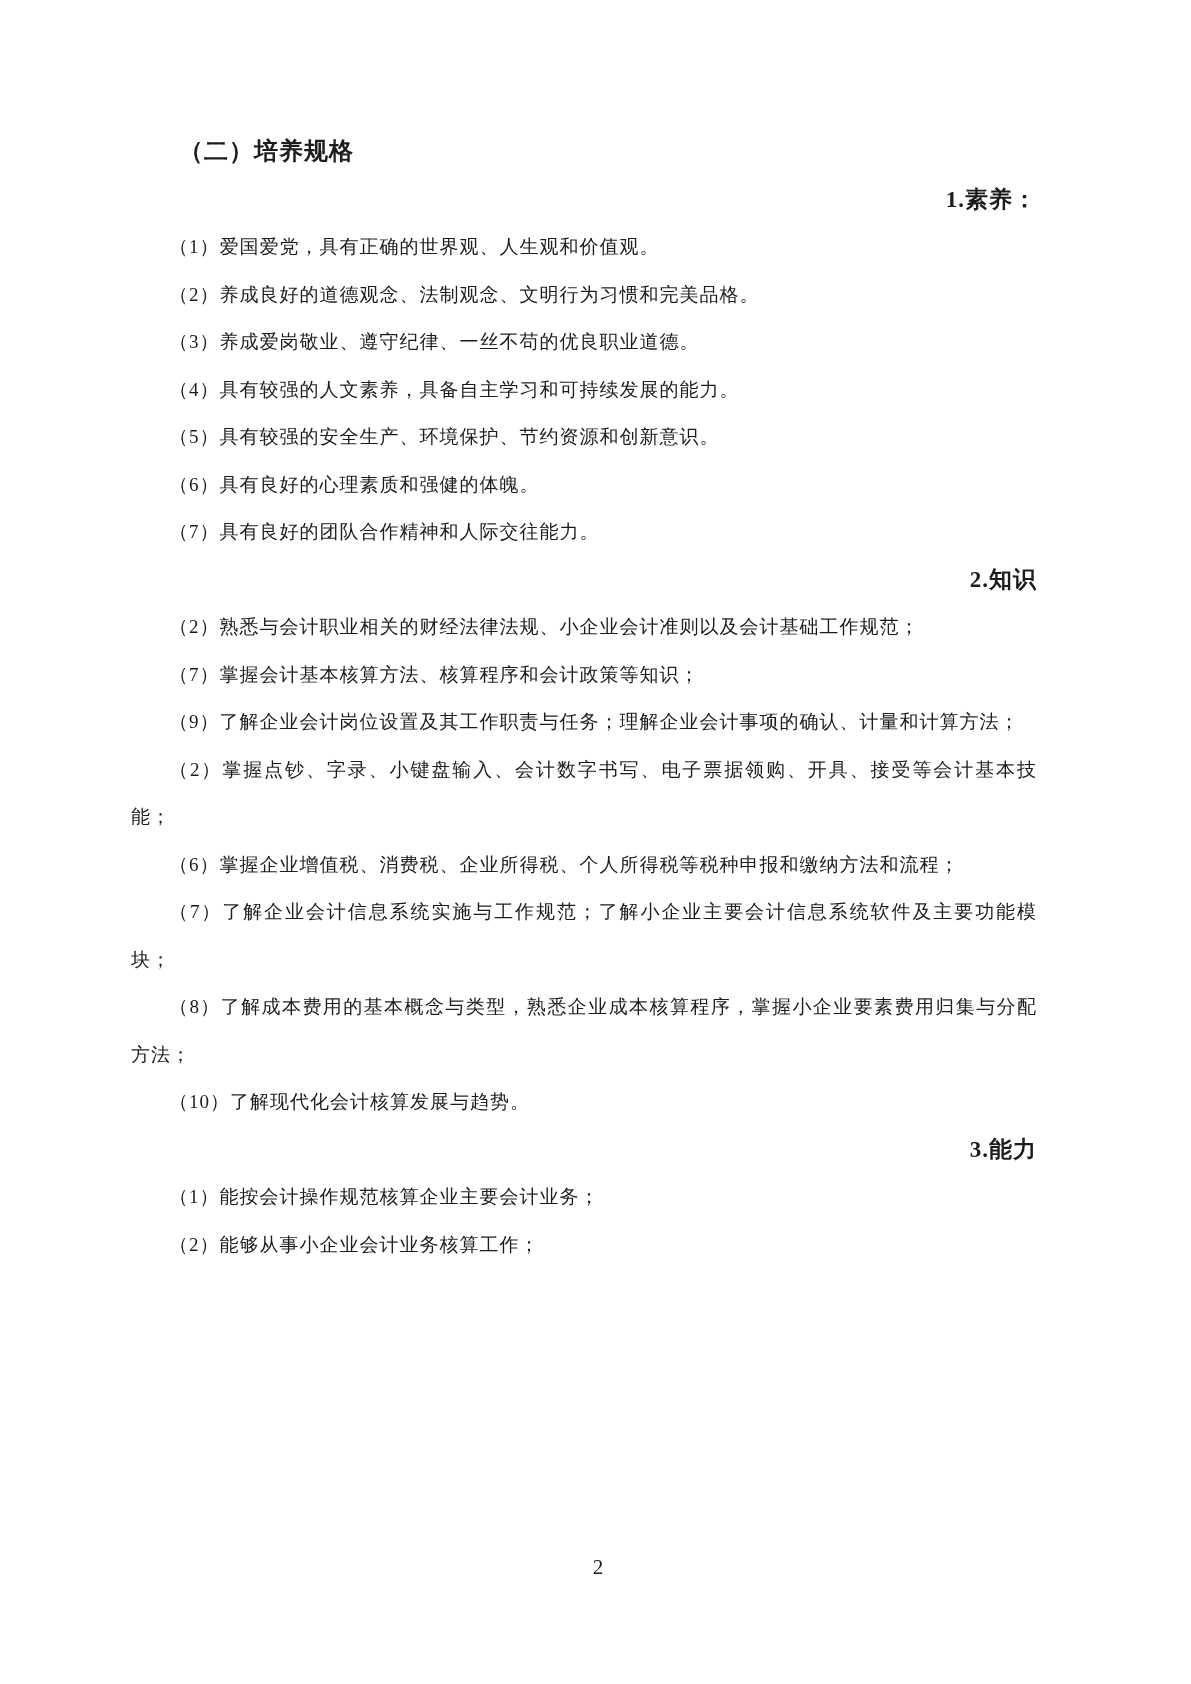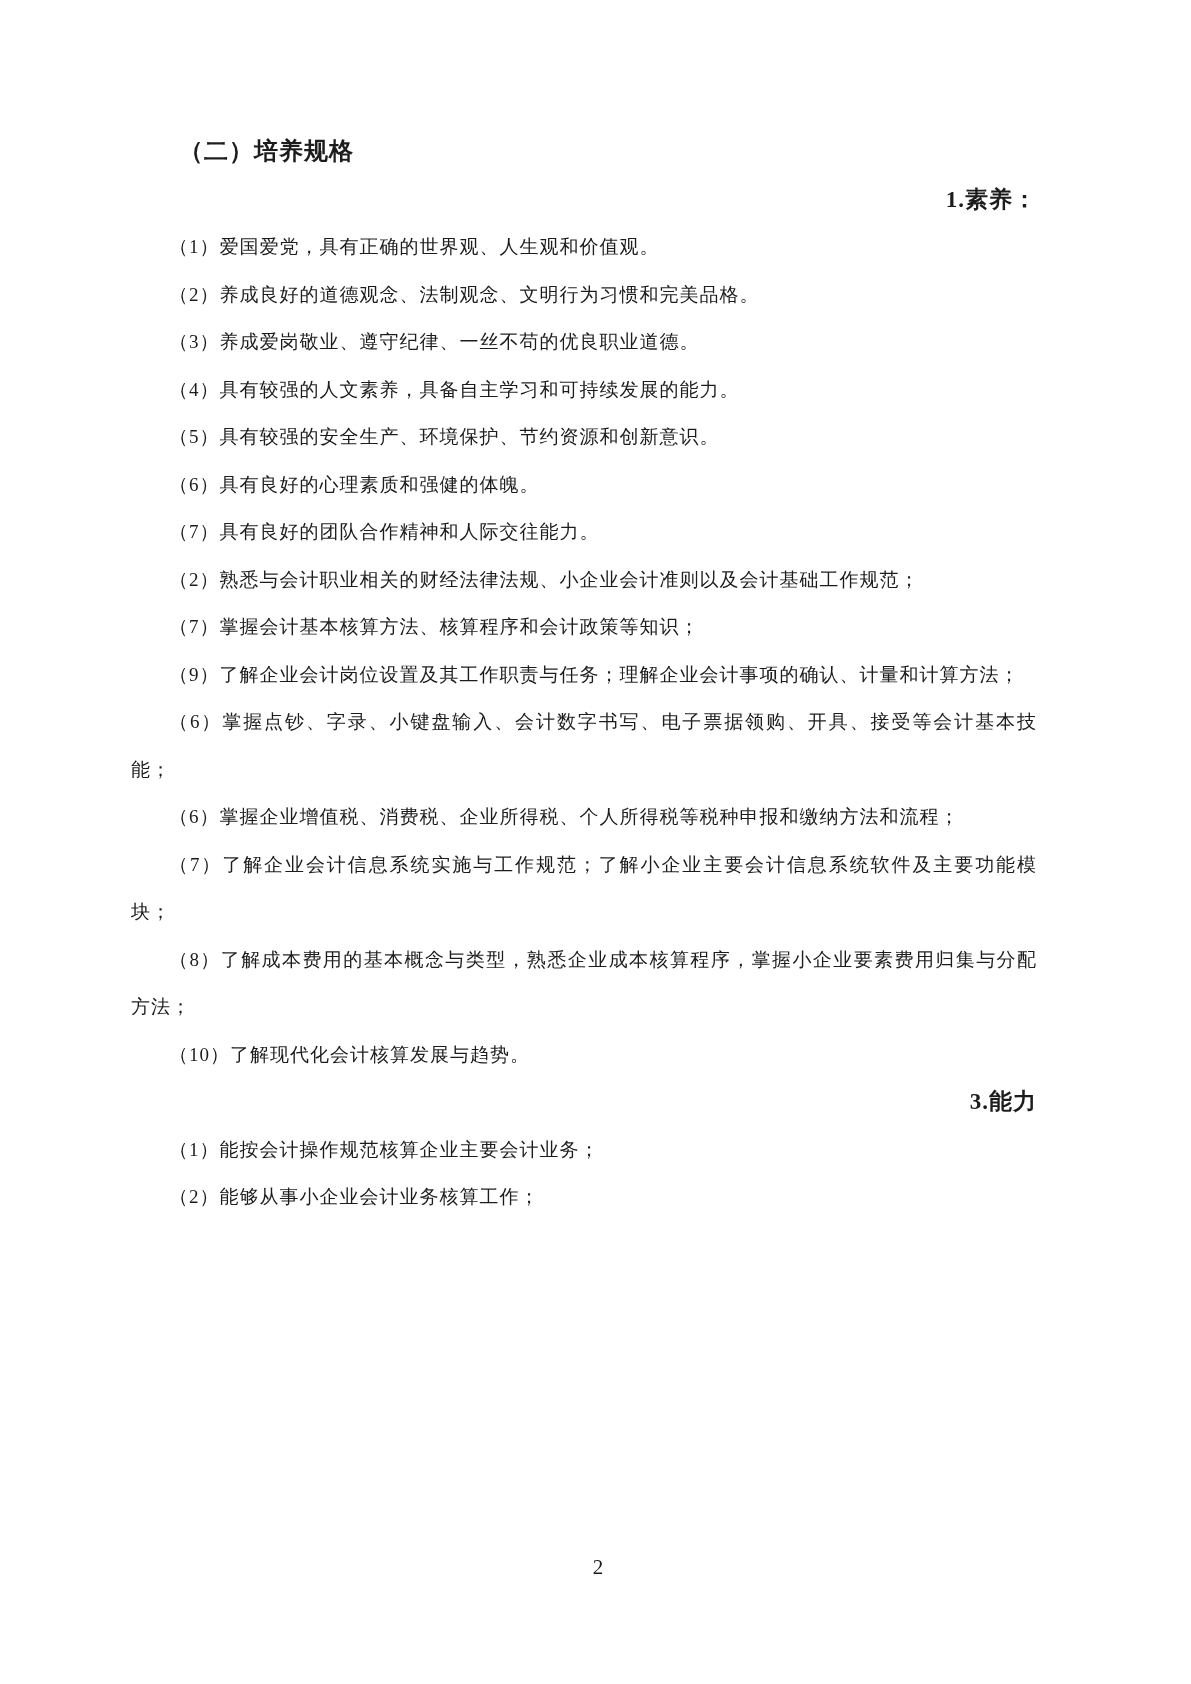--- a/index.html
+++ b/index.html
@@ -62,24 +62,25 @@
   <div class="doc-body">
       <p class="heading">（二）培养规格</p>
       <p class="subheading">1.素养：</p>
       <p class="para">（1）爱国爱党，具有正确的世界观、人生观和价值观。</p>
       <p class="para">（2）养成良好的道德观念、法制观念、文明行为习惯和完美品格。</p>
       <p class="para">（3）养成爱岗敬业、遵守纪律、一丝不苟的优良职业道德。</p>
       <p class="para">（4）具有较强的人文素养，具备自主学习和可持续发展的能力。</p>
       <p class="para">（5）具有较强的安全生产、环境保护、节约资源和创新意识。</p>
       <p class="para">（6）具有良好的心理素质和强健的体魄。</p>
       <p class="para">（7）具有良好的团队合作精神和人际交往能力。</p>
+      <p class="subheading">2.知识</p>
       <p class="para">（2）熟悉与会计职业相关的财经法律法规、小企业会计准则以及会计基础工作规范；</p>
       <p class="para">（7）掌握会计基本核算方法、核算程序和会计政策等知识；</p>
       <p class="para">（9）了解企业会计岗位设置及其工作职责与任务；理解企业会计事项的确认、计量和计算方法；</p>
-      <p class="para">（6）掌握点钞、字录、小键盘输入、会计数字书写、电子票据领购、开具、接受等会计基本技能；</p>
+      <p class="para">（2）掌握点钞、字录、小键盘输入、会计数字书写、电子票据领购、开具、接受等会计基本技能；</p>
       <p class="para">（6）掌握企业增值税、消费税、企业所得税、个人所得税等税种申报和缴纳方法和流程；</p>
       <p class="para">（7）了解企业会计信息系统实施与工作规范；了解小企业主要会计信息系统软件及主要功能模块；</p>
       <p class="para">（8）了解成本费用的基本概念与类型，熟悉企业成本核算程序，掌握小企业要素费用归集与分配方法；</p>
       <p class="para">（10）了解现代化会计核算发展与趋势。</p>
       <p class="subheading">3.能力</p>
       <p class="para">（1）能按会计操作规范核算企业主要会计业务；</p>
       <p class="para">（2）能够从事小企业会计业务核算工作；</p>
     </div>
   <div class="page-footer">
     <span>2</span>

